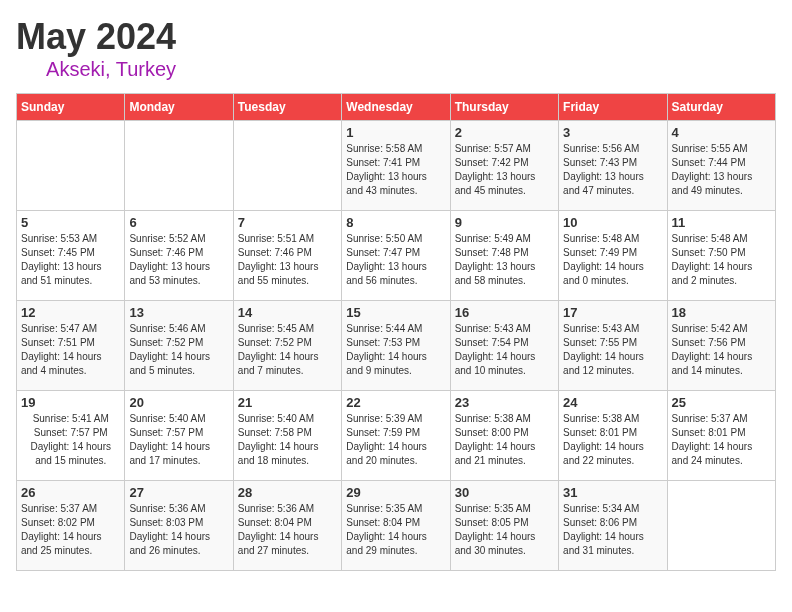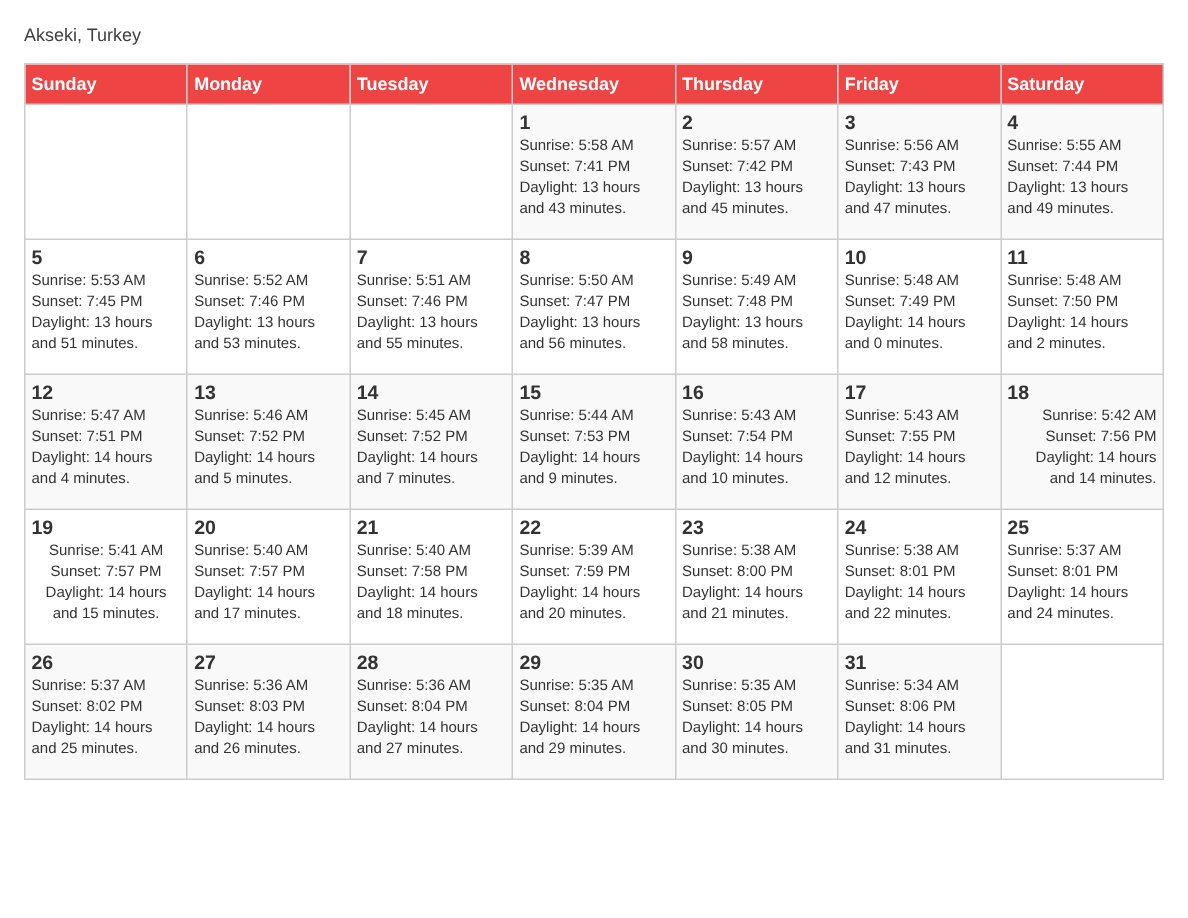--- a/index.html
+++ b/index.html
@@ -15,21 +15,21 @@
       justify-content: space-between;
       align-items: flex-start;
       margin-bottom: 12px;
     }
     .logo {
       display: flex;
       align-items: center;
     }
     .title-block { text-align: right; }
     .title-month { font-size: 36px; font-weight: bold; color: #333; }
-    .title-location { font-size: 12px; color: #404040; }
+    .title-location { font-size: 20px; color: #a21caf; }
     table {
       width: 100%;
       border-collapse: collapse;
       table-layout: fixed;
     }
     thead tr th {
       background-color: #ef4444;
       color: #fff;
       font-size: 12px;
       font-weight: bold;
@@ -63,20 +63,21 @@
       line-height: 1.4;
       color: #333;
     }
     .empty-cell { background: #fff !important; }
   </style>
 </head>
 <body>
 
 <div class="header">
   <div class="title-block">
+    <div class="title-month">May 2024</div>
     <div class="title-location">Akseki, Turkey</div>
   </div>
 </div>
 
 <table>
   <thead>
     <tr id="thead-row">
         <th>Sunday</th>
         <th>Monday</th>
         <th>Tuesday</th>
@@ -209,21 +210,21 @@
         </td>
         <td>
           <span class="day-number">17</span>
           <div class="day-info" style="white-space: pre-line;">Sunrise: 5:43 AM
 Sunset: 7:55 PM
 Daylight: 14 hours
 and 12 minutes.</div>
         </td>
         <td>
           <span class="day-number">18</span>
-          <div class="day-info" style="white-space: pre-line; text-align: right;">Sunrise: 5:42 AM
+          <div class="day-info" style="white-space: pre-line;">Sunrise: 5:42 AM
 Sunset: 7:56 PM
 Daylight: 14 hours
 and 14 minutes.</div>
         </td>
       </tr>
       <tr>
         <td>
           <span class="day-number">19</span>
           <div class="day-info" style="white-space: pre-line; text-align: center;">Sunrise: 5:41 AM
 Sunset: 7:57 PM

